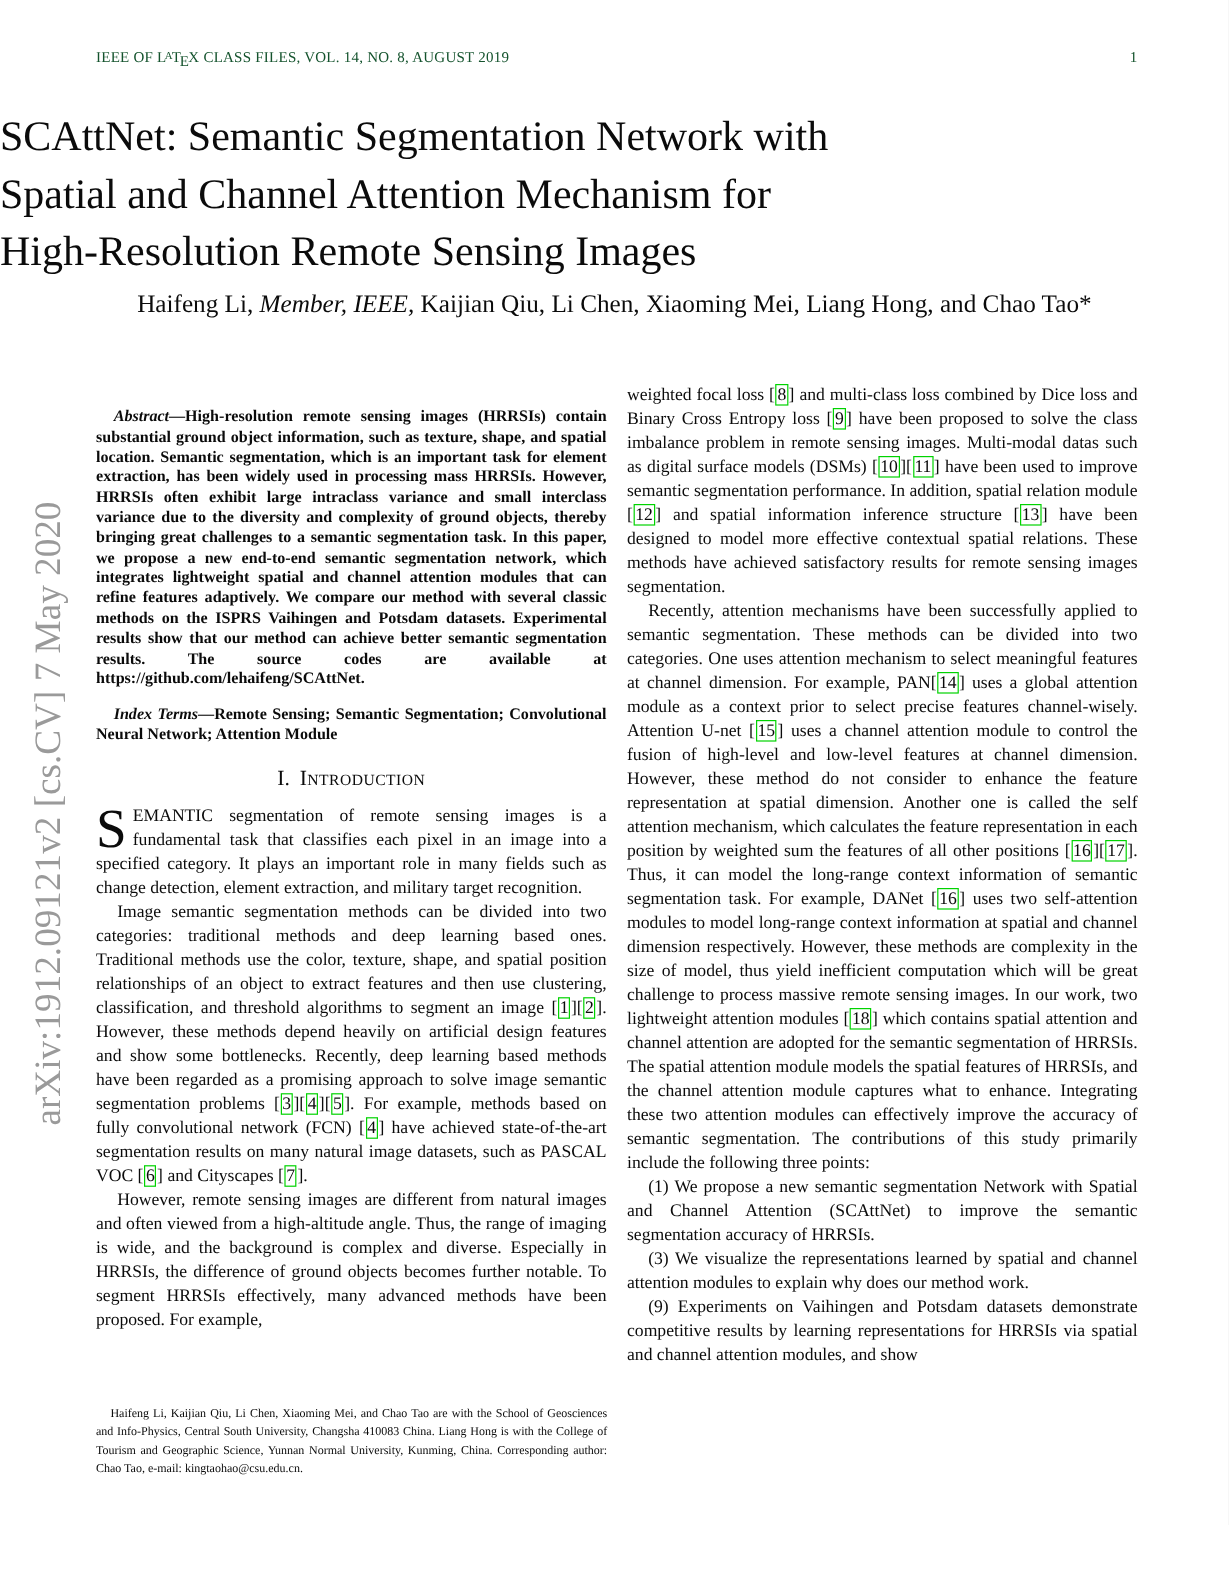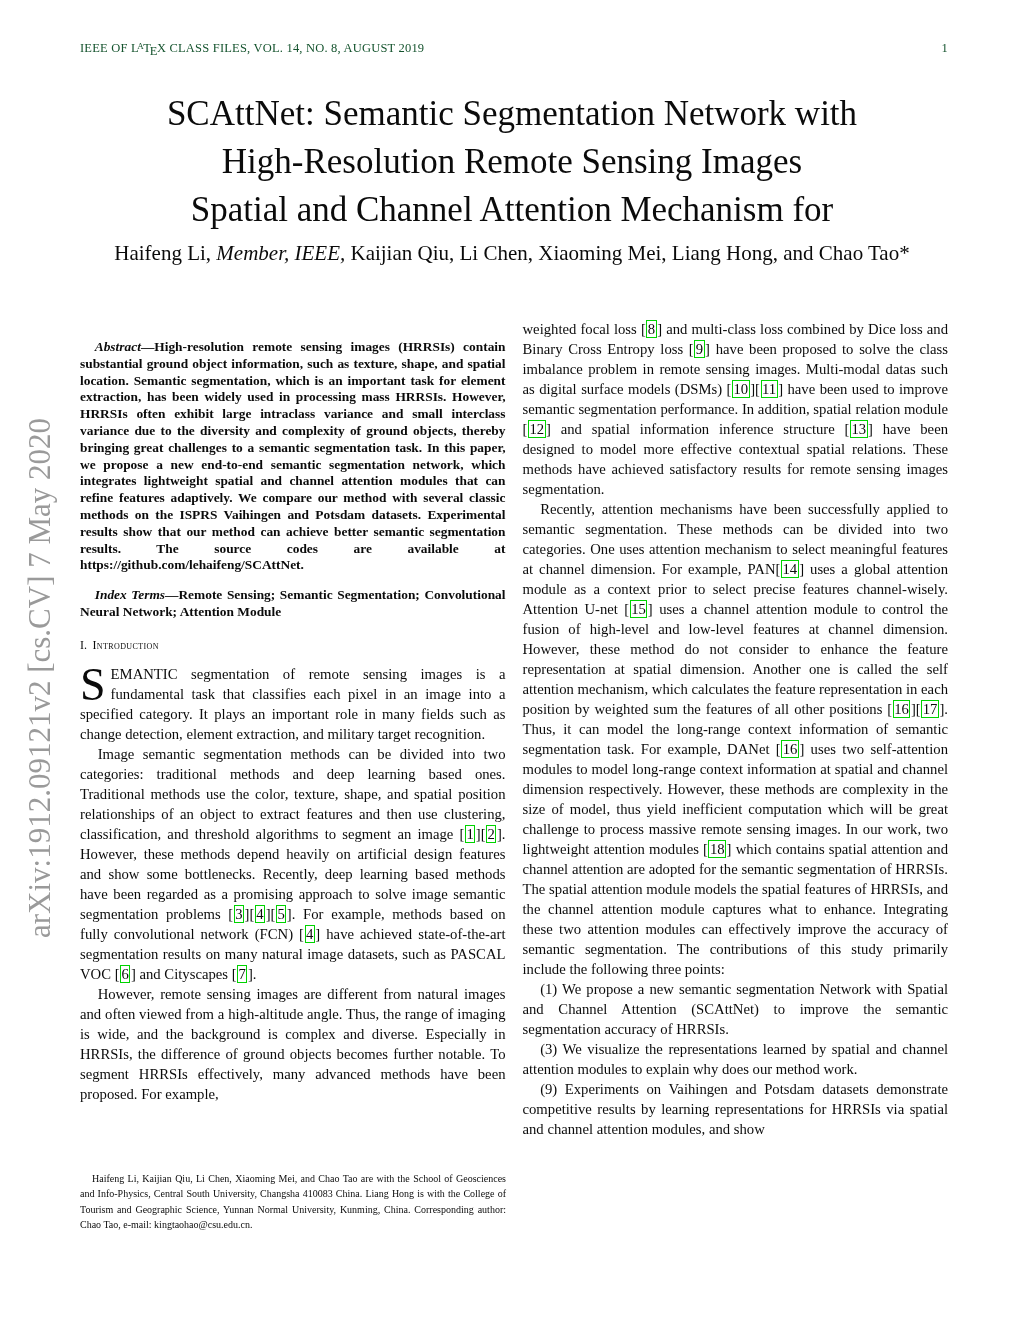--- a/index.html
+++ b/index.html
@@ -26,21 +26,21 @@
   .watermark {
     position:absolute; left:22px; top:938px;
     transform:rotate(-90deg); transform-origin:0 0;
     white-space:nowrap;
     font-size:31px; color:#9a9a9a;
   }
 
   
   .title-block {
     position:absolute; top:90px; left:0; width:100%;
-    text-align:center;
+    text-align:left;
     font-size:35px; line-height:48px; font-weight:400;
     margin:0;
   }
   .authors-line {
     position:absolute; top:241px; left:0; width:100%;
     text-align:center; font-size:21px;
   }
   .authors-line em { font-style:italic; }
 
   
@@ -54,21 +54,21 @@
   p { margin:0; }
   .abstract-par {
     font-weight:700; font-size:13.4px; line-height:16.8px;
     text-align:justify; text-indent:1.1em;margin-top:20px;
   }
   .abstract-par .lead { font-style:italic; }
   .index-par { margin-top:13px; }
 
   .section-heading {
     margin:17px 0 11px 0;
-    font-size:12px; font-weight:400;
+    text-align:center; font-size:18px; font-weight:400;
   }
   .section-heading .sc { font-variant:small-caps; margin-left:0.45em; letter-spacing:0.4px; }
 
   .body-par {
     font-size:14.7px; line-height:20px;
     text-align:justify;
   }
   .indent { text-indent:1.2em; }
   .dropcap {
     float:left;
@@ -97,22 +97,22 @@
 
   <div class="watermark">arXiv:1912.09121v2  [cs.CV]  7 May 2020</div>
 
   <div class="running-header">
     <span><span>IEEE OF </span><span class="latex-logo"><span>L</span><span class="lx-a">A</span><span>T</span><span class="lx-e">E</span><span>X</span></span><span> CLASS FILES, VOL. 14, NO. 8, AUGUST 2019</span></span>
     <span>1</span>
   </div>
 
   <h1 class="title-block">
     <div>SCAttNet: Semantic Segmentation Network with</div>
+    <div>Spatial and Channel Attention Mechanism for</div>
     <div>High-Resolution Remote Sensing Images</div>
-    <div>Spatial and Channel Attention Mechanism for</div>
   </h1>
 
   <div class="authors-line"><span>Haifeng Li, </span><em>Member, IEEE,</em><span> Kaijian Qiu, Li Chen, Xiaoming Mei, Liang Hong, and Chao Tao*</span></div>
 
   <div class="columns">
 
     <div class="col col-left">
       <p class="abstract-par"><span class="lead">Abstract</span><b>—</b><span>High-resolution remote sensing images (HRRSIs) contain substantial ground object information, such as texture, shape, and spatial location. Semantic segmentation, which is an important task for element extraction, has been widely used in processing mass HRRSIs. However, HRRSIs often exhibit large intraclass variance and small interclass variance due to the diversity and complexity of ground objects, thereby bringing great challenges to a semantic segmentation task. In this paper, we propose a new end-to-end semantic segmentation network, which integrates lightweight spatial and channel attention modules that can refine features adaptively. We compare our method with several classic methods on the ISPRS Vaihingen and Potsdam datasets. Experimental results show that our method can achieve better semantic segmentation results. The source codes are available at https://github.com/lehaifeng/SCAttNet.</span></p>
 
       <p class="abstract-par index-par"><span class="lead">Index Terms</span><b>—</b><span>Remote Sensing; Semantic Segmentation; Convolutional Neural Network; Attention Module</span></p>

